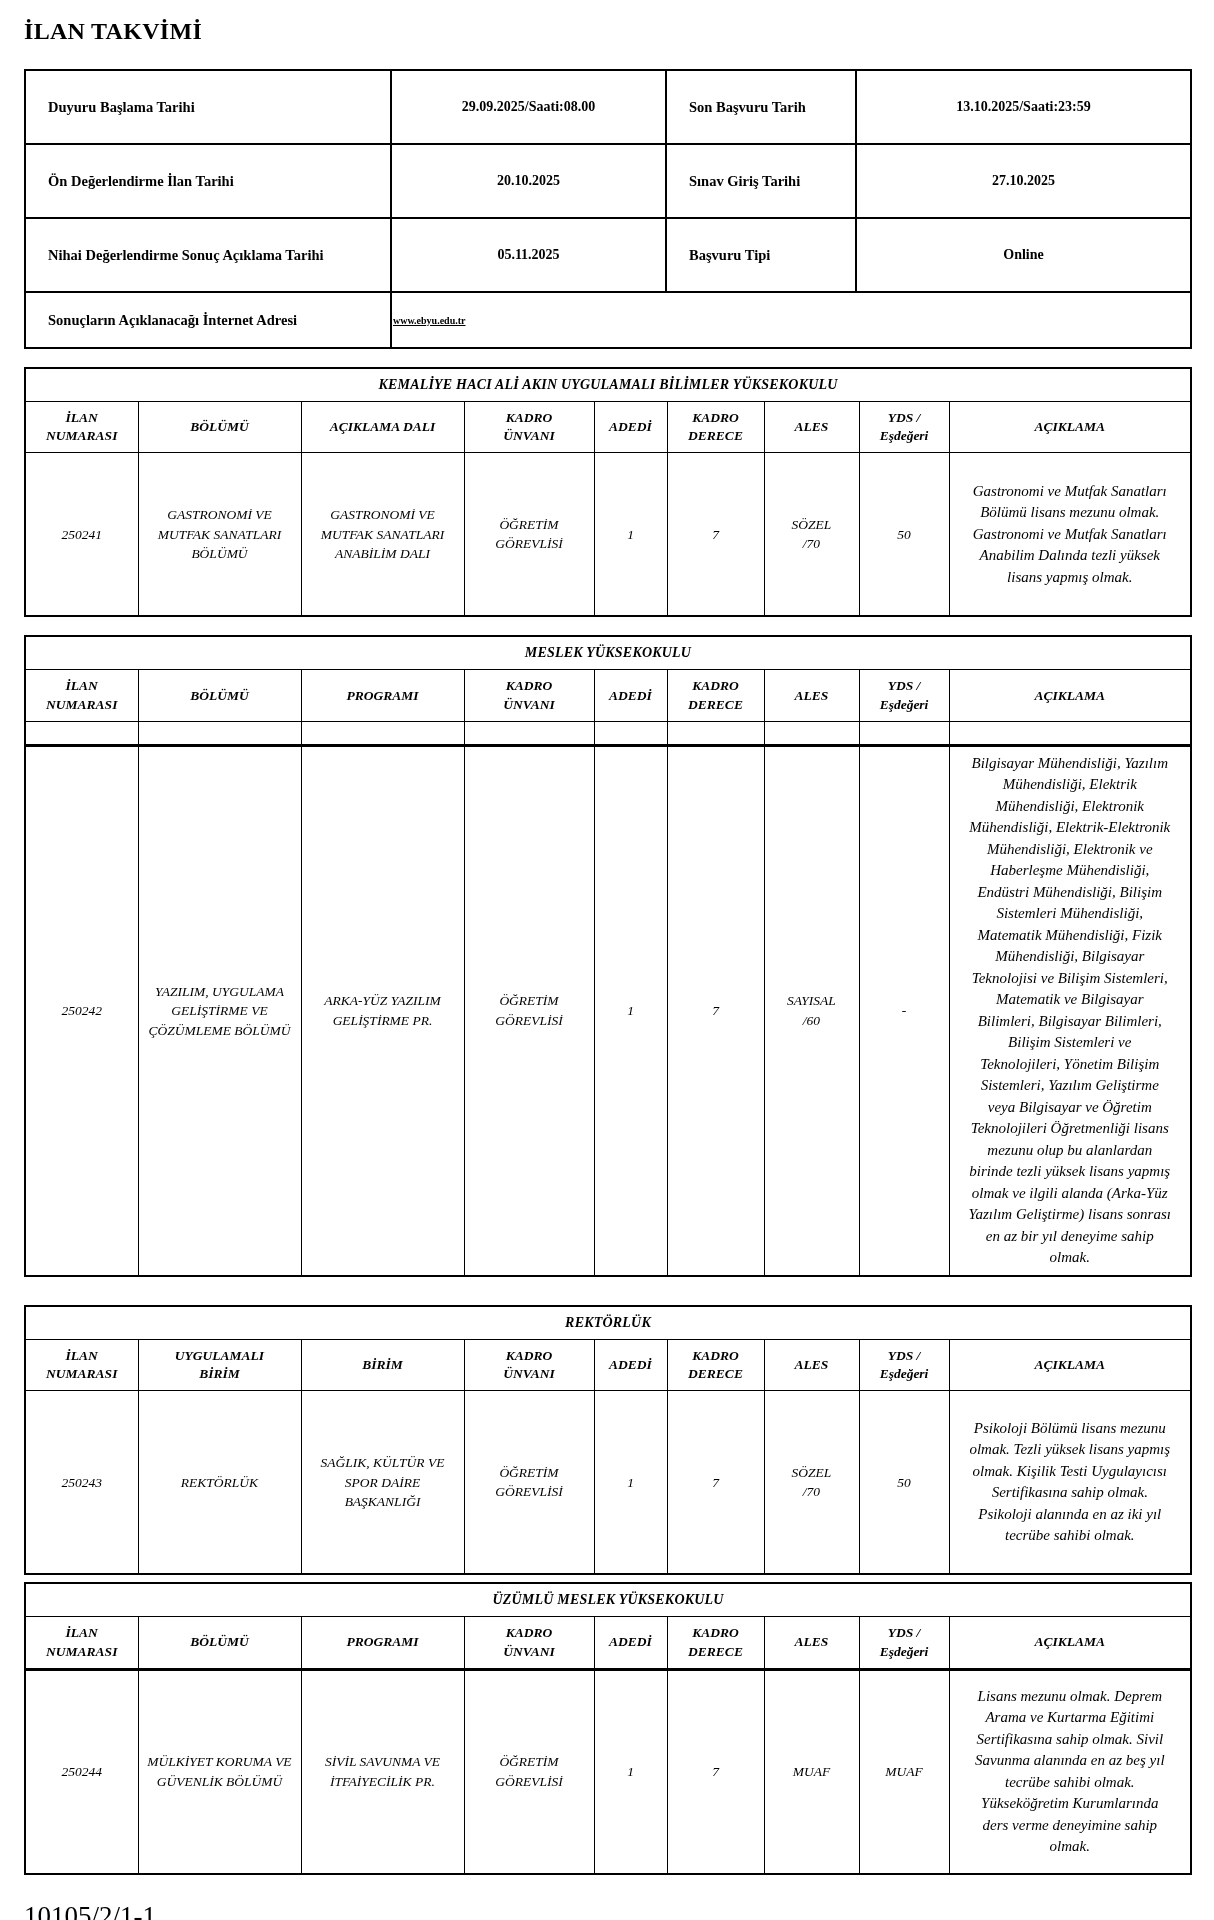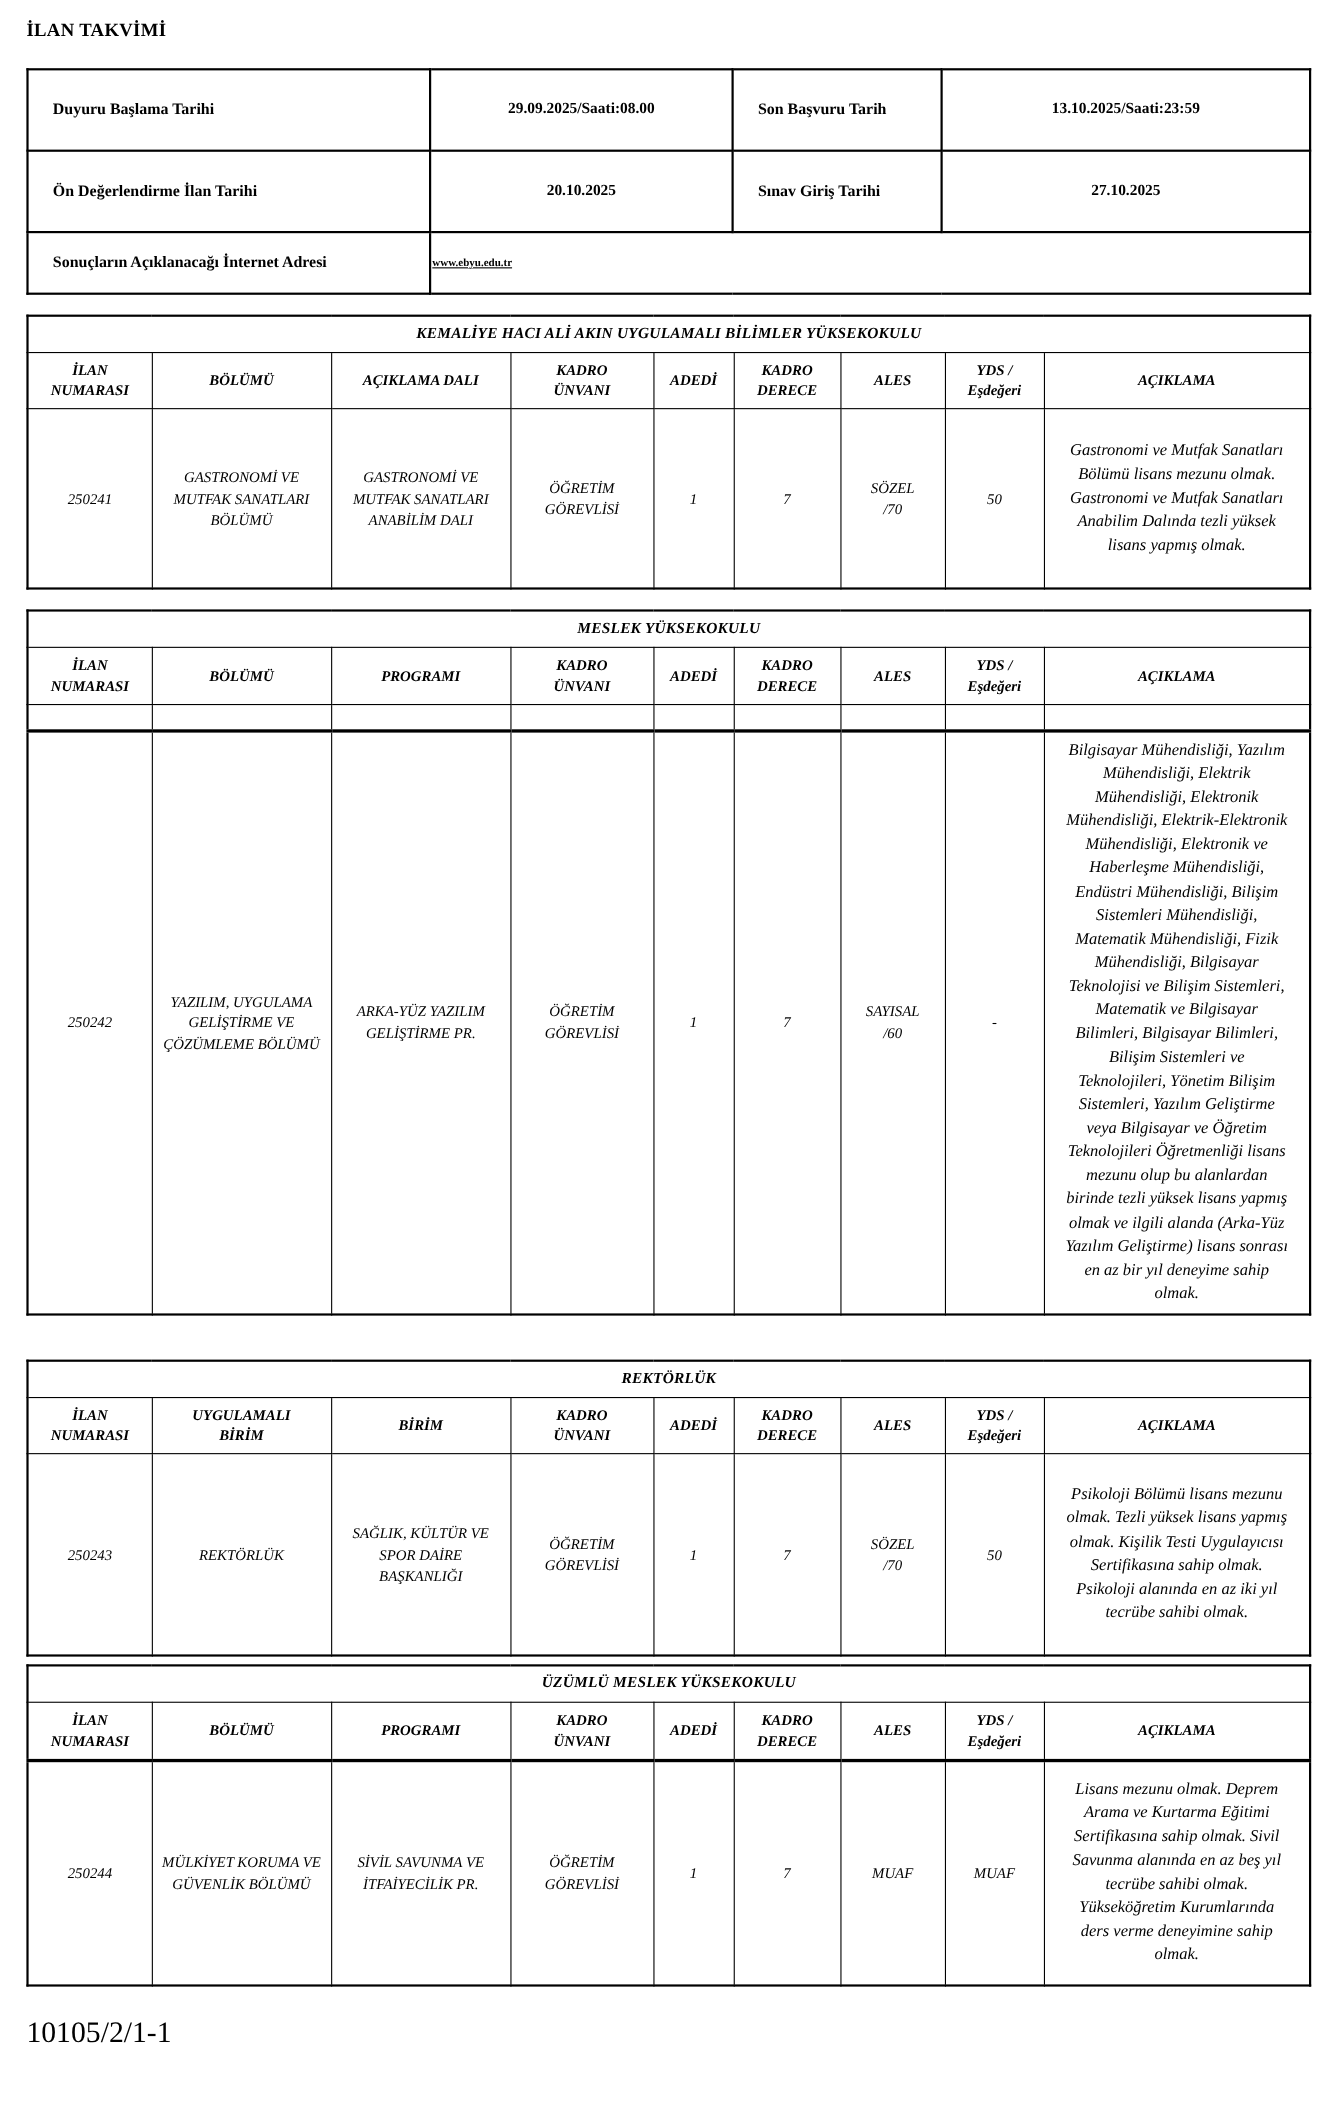--- a/index.html
+++ b/index.html
@@ -3,21 +3,21 @@
 <meta charset="utf-8">
 <style>
   html,body{margin:0;padding:0;background:#ffffff;color:#000000;}
   body{
     width:1214px;
     box-sizing:border-box;
     padding:14px 24px 30px 24px;
     font-family:"Liberation Serif","DejaVu Serif",serif;
   }
   .page-title{
-    font-size:17px;
+    font-size:24px;
     font-weight:bold;
     letter-spacing:.3px;
     margin:4px 0 24px 0;
   }
   table{
     border-collapse:collapse;
     table-layout:fixed;
     width:1166px;
     border:2px solid #000;
   }
@@ -34,21 +34,21 @@
   }
   .cal-value{
     font-weight:bold;font-size:14px;text-align:center;padding:13px 6px;
   }
   .cal-url{
     font-weight:bold;font-size:10px;text-decoration:underline;
   }
   
   .pos-table{margin-top:18px;font-style:italic;}
   .pos-table.t2{margin-top:18px;}
-  .pos-table.t3{margin-top:40px;}
+  .pos-table.t3{margin-top:28px;}
   .pos-table.t4{margin-top:7px;}
   .section-title{
     font-weight:bold;font-size:14px;text-align:center;
     padding:8px 4px;letter-spacing:.2px;
   }
   .col-h{
     font-weight:bold;font-size:13.5px;text-align:center;
     padding:7px 2px;line-height:1.35;white-space:pre-line;
   }
   .t4 .col-h{border-bottom:3px solid #000;}
@@ -95,20 +95,26 @@
     <td class="cal-label">Son Başvuru Tarih</td>
     <td class="cal-value">13.10.2025/Saati:23:59</td>
   </tr>
   <tr>
     <td class="cal-label">Ön Değerlendirme İlan Tarihi</td>
     <td class="cal-value">20.10.2025</td>
     <td class="cal-label">Sınav Giriş Tarihi</td>
     <td class="cal-value">27.10.2025</td>
   </tr>
   <tr>
+    <td class="cal-label">Nihai Değerlendirme Sonuç Açıklama Tarihi</td>
+    <td class="cal-value">05.11.2025</td>
+    <td class="cal-label">Başvuru Tipi</td>
+    <td class="cal-value">Online</td>
+  </tr>
+  <tr>
     <td class="cal-label">Sonuçların Açıklanacağı İnternet Adresi</td>
     <td class="cal-url" colspan="3">www.ebyu.edu.tr</td>
   </tr>
 </tbody>
   </table>
 
 <table class="pos-table t1">
   <colgroup>
       <col class="c1">
       <col class="c2">

